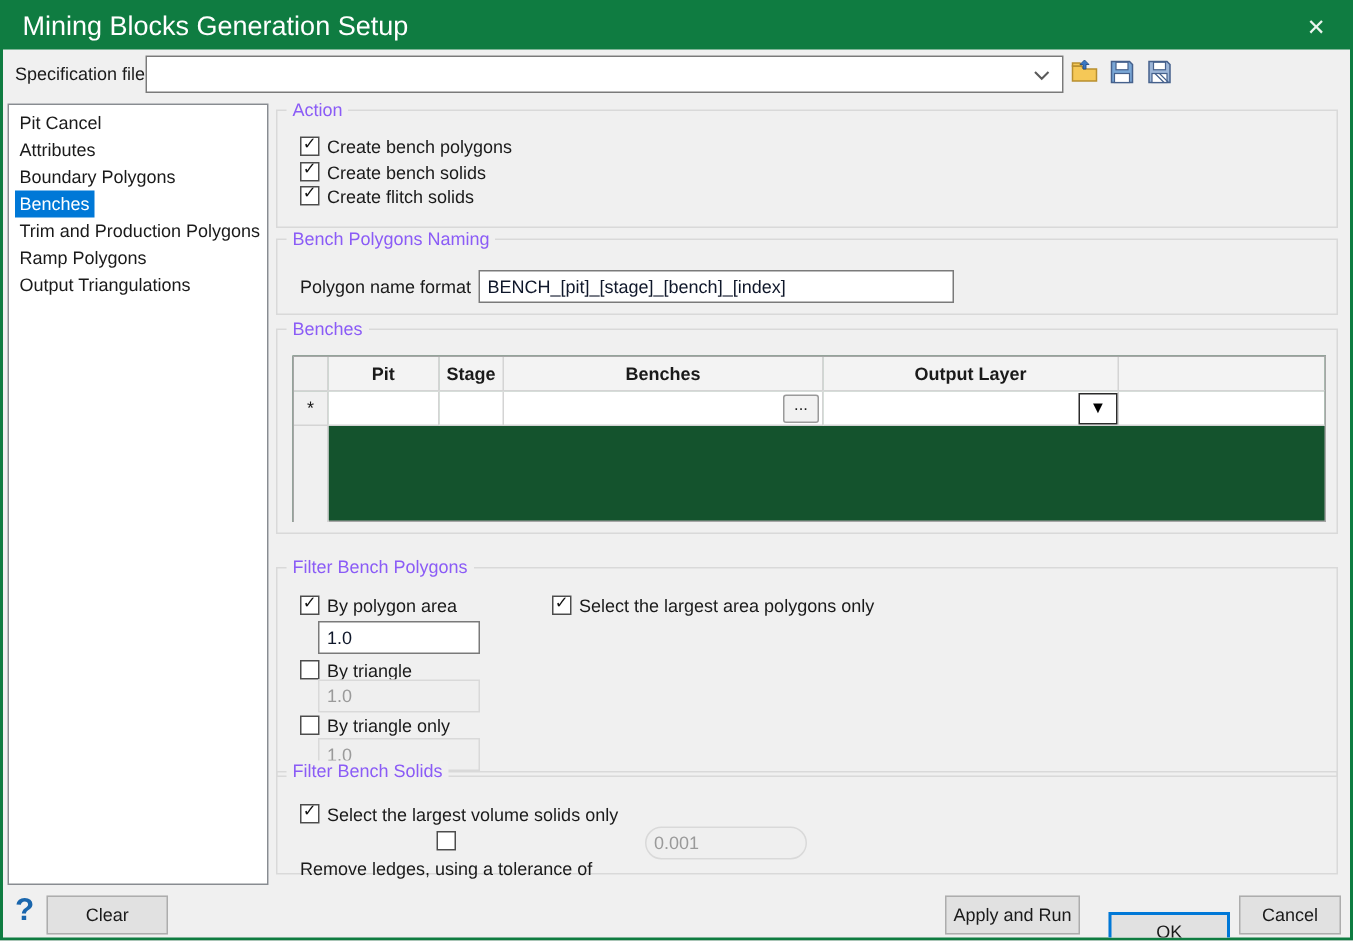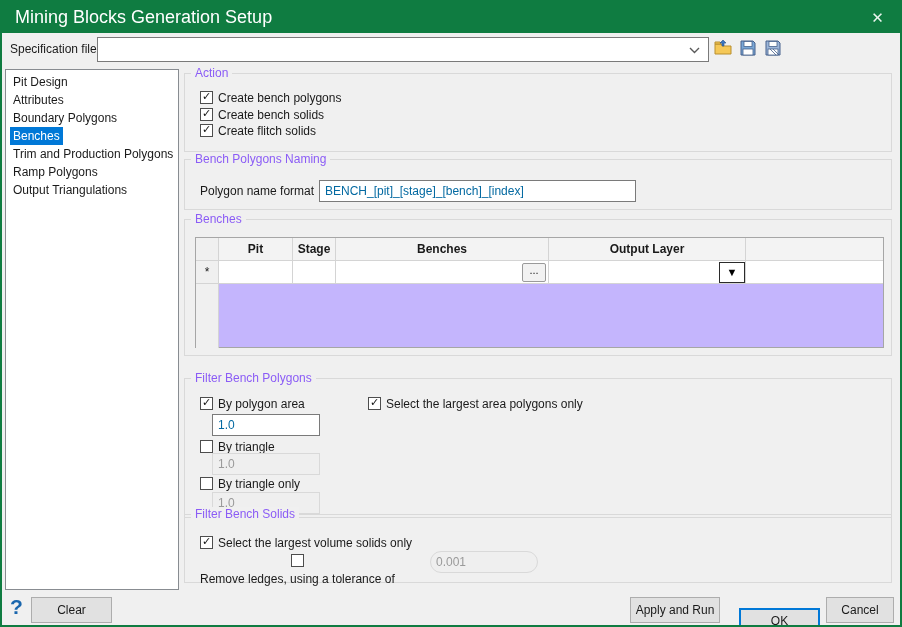--- a/index.html
+++ b/index.html
@@ -36,25 +36,25 @@
   .gb-benches{ top:217px; height:137px; }
   .gb-fpoly{ top:376px; height:140px; }
   .gb-fsolids{ top:512px; height:69px; }
   
   .cb-row{ position:absolute; display:flex; align-items:center; gap:5px; height:15px; }
   .cb{ width:13px; height:13px; background:#fff; border:1px solid #4d4d4d; display:flex;
     align-items:center; justify-content:center; flex:none; }
   .cb .mark{ font-size:11px; line-height:11px; color:#111; transform:translateY(-1px); }
   
   .tbox{ position:absolute; height:22px; border:1px solid #7a7a7a; background:#fff;
-    font-family:inherit; font-size:12px; padding:0 5px; color:#0369a1; }
+    font-family:inherit; font-size:12px; padding:0 5px; color:#0f172a; }
   .tbox:disabled{ background:#efefef; border-color:#d9d9d9; color:#9a9a9a; }
   
   .grid{ position:absolute; left:10px; top:17px; width:689px; height:111px;
-    border:1px solid #a6a6a6; background:#c4b5fd; }
+    border:1px solid #a6a6a6; background:#14532d; }
   .grid-row{ display:flex; }
   .grid-head .gcell{ background:#f3f3f3; font-weight:bold; height:23px;
     border-right:1px solid #d4d4d4; border-bottom:1px solid #d4d4d4;
     display:flex; align-items:center; justify-content:center; }
   .grid-data .gcell{ background:#fff; height:23px; border-right:1px solid #d4d4d4;
     border-bottom:1px solid #d4d4d4; display:flex; align-items:center; }
   .gcell.rowhdr{ background:#f0f0f0; justify-content:center; }
   .grid-rest{ display:flex; height:64px; }
   .grid-rest .rowhdr-strip{ width:23px; background:#f0f0f0; border-right:1px solid #d4d4d4; }
   .c0{width:23px;} .c1{width:74px;} .c2{width:43px;} .c3{width:213px;} .c4{width:197px;}
@@ -114,21 +114,21 @@
           <path d="M1 1 h12 l2 2 v12 H1 z" fill="#9db6d8" stroke="#46618c" stroke-width="1"></path>
           <rect x="4" y="1.5" width="8" height="5" fill="#fff" stroke="#46618c" stroke-width="0.8"></rect>
           <rect x="3" y="9" width="10" height="6" fill="#fff" stroke="#46618c" stroke-width="0.8"></rect>
           <path d="M5 9 l6 6 M8 9 l6 6" stroke="#46618c" stroke-width="0.8"></path>
         </svg>
       </span>
     </div>
   </div>
 
   <div class="sidebar">
-    <div class="side-item">Pit Design</div>
+    <div class="side-item">Pit Cancel</div>
     <div class="side-item">Attributes</div>
     <div class="side-item">Boundary Polygons</div>
     <div class="side-item selected">Benches</div>
     <div class="side-item">Trim and Production Polygons</div>
     <div class="side-item">Ramp Polygons</div>
     <div class="side-item">Output Triangulations</div>
   </div>
 
   <div class="groupbox gb-action">
     <span class="gb-title">Action</span>

